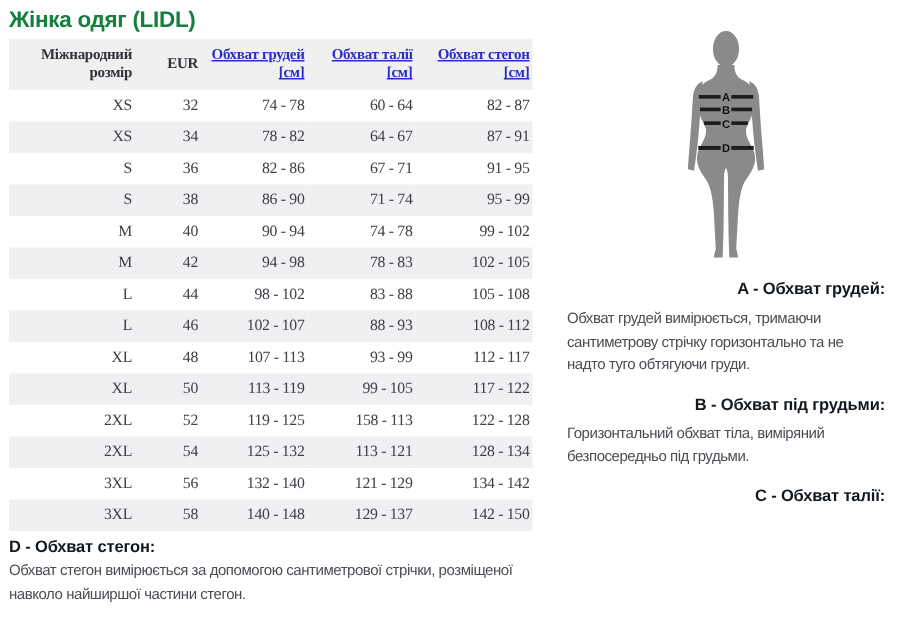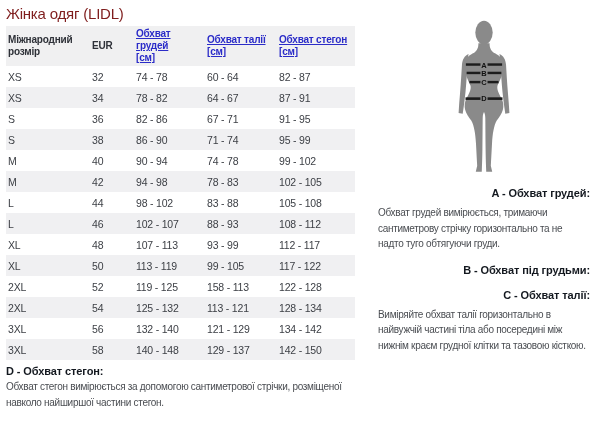--- a/index.html
+++ b/index.html
@@ -8,27 +8,28 @@
     width:600px; height:427px;
     font-family:"Liberation Sans", sans-serif;
     color:#1a1a1a;
     overflow:hidden;
   }
   .page { position:relative; width:600px; height:427px; background:#fff; overflow:hidden; }
 
   
   .left-col { position:absolute; left:0; top:0; width:360px; padding:4px 5px 0 6px; }
   .page-title {
-    font-size:15px; font-weight:normal; color:#7f1d1d;
+    font-size:15px; font-weight:bold; color:#15803d;
     letter-spacing:-0.2px; line-height:19px;
   }
   table.size-table {
     border-collapse:collapse; table-layout:fixed;
     width:349px; margin-top:3px;
-    text-align:left;
+    text-align:right;
+    font-family:Liberation Serif, serif;
   }
   table.size-table thead th {
     background:var(--header-bg);
     font-size:10px; font-weight:bold; color:#2e3138;
     height:34px; vertical-align:middle; padding:2px 2px;
     letter-spacing:-0.2px; line-height:12px;
   }
   .hdr-link {
     display:block; color:var(--link-blue);
     text-decoration:underline; cursor:pointer;
@@ -282,21 +283,21 @@
       </svg>
     </div>
 
     <div>
       <div class="sec-head">A - Обхват грудей:</div>
       <p class="sec-body">Обхват грудей вимірюється, тримаючи сантиметрову стрічку горизонтально та не надто туго обтягуючи груди.</p>
     </div>
 
     <div>
       <div class="sec-head">B - Обхват під грудьми:</div>
+      <p class="sec-body">Горизонтальний обхват тіла, виміряний безпосередньо під грудьми.</p>
     </div>
 
     <div>
       <div class="sec-head">C - Обхват талії:</div>
-      <p class="sec-body">Виміряйте обхват талії горизонтально в найвужчій частині тіла або посередині між нижнім краєм грудної клітки та тазовою кісткою.</p>
     </div>
   </div>
 
 </div>
 
 </body></html>

